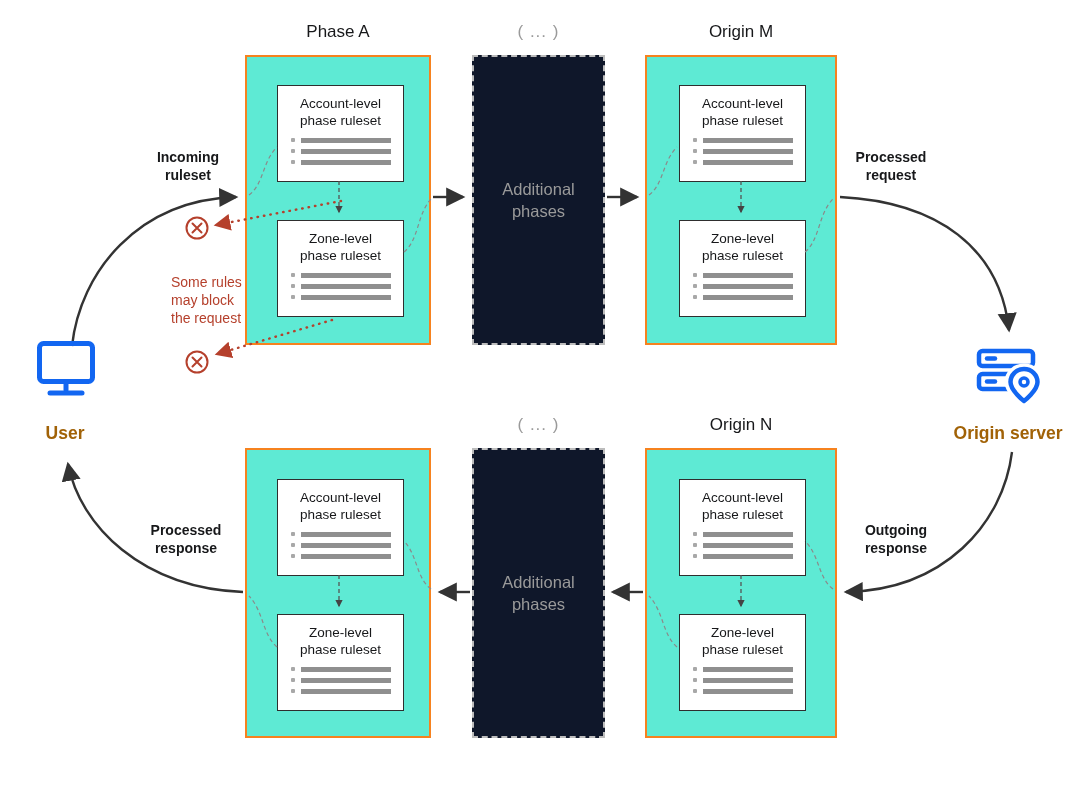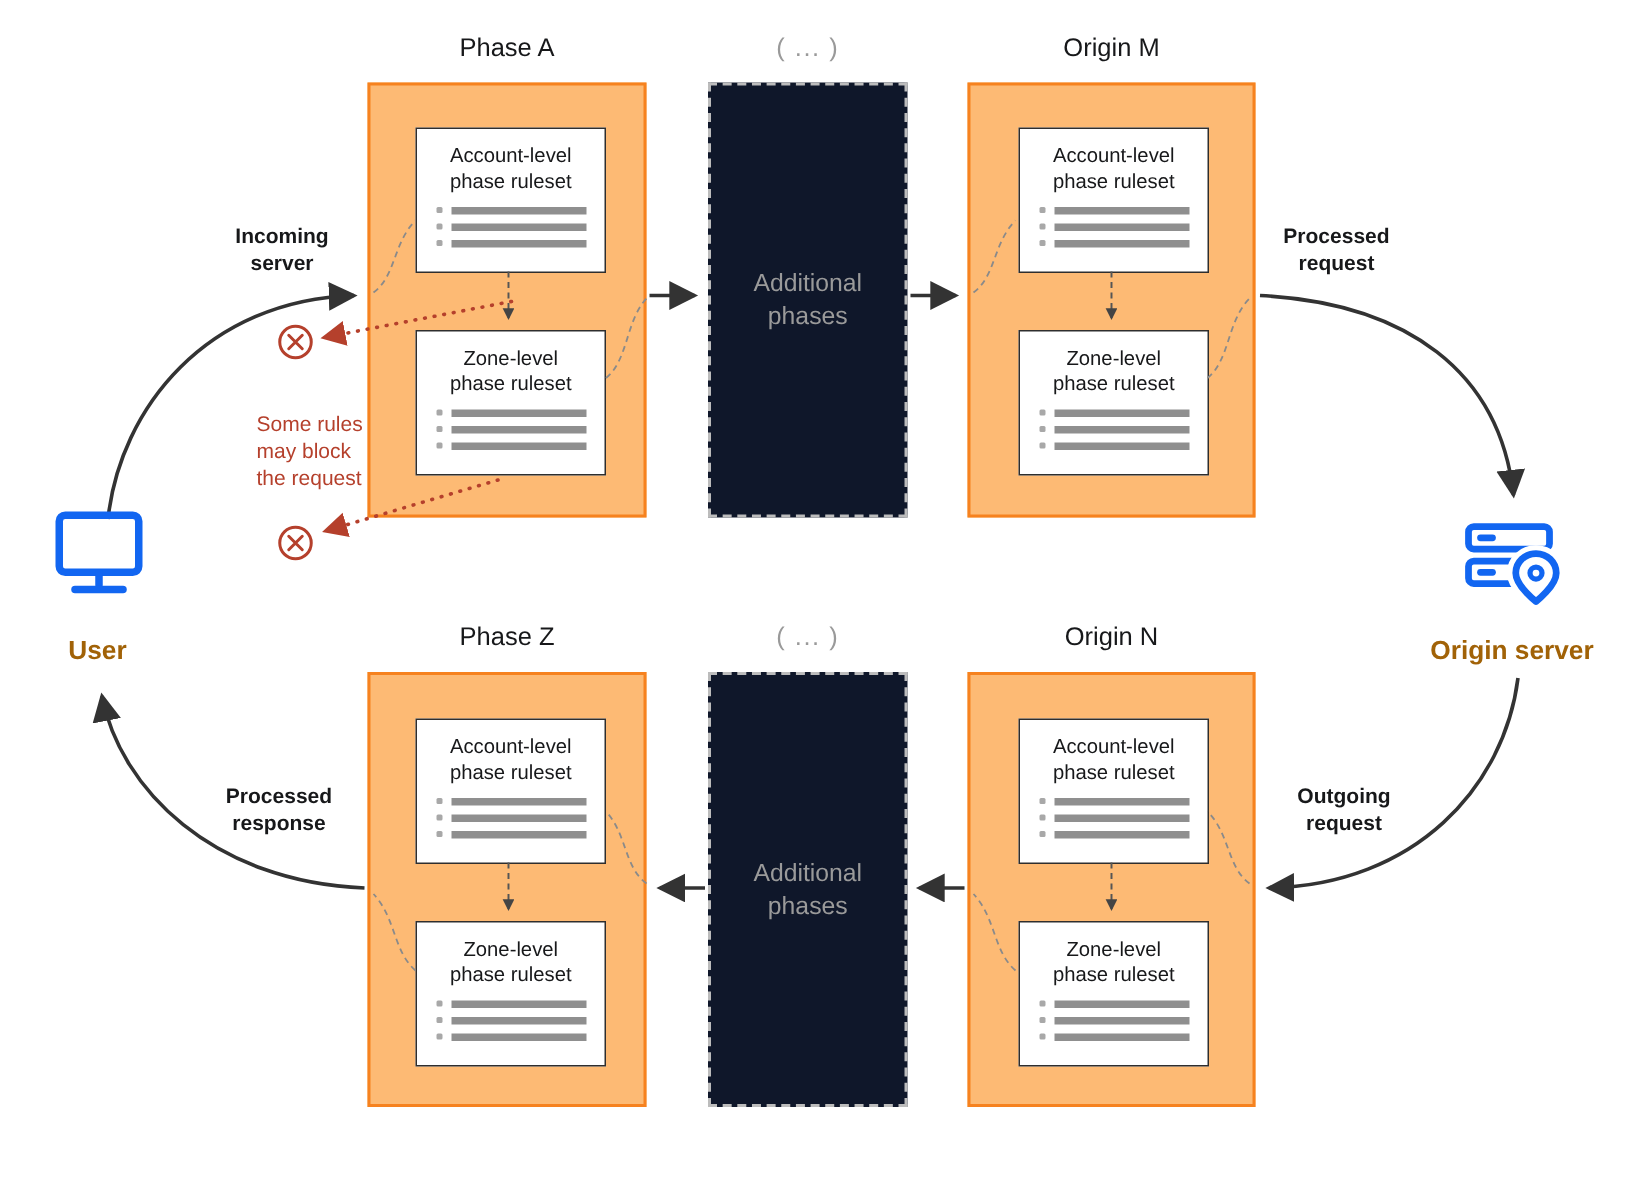--- a/index.html
+++ b/index.html
@@ -3,21 +3,21 @@
 <meta charset="utf-8">
 <style>
   * { box-sizing: border-box; margin: 0; padding: 0; }
   html, body { background: #ffffff; }
   body { font-family: "Liberation Sans", sans-serif; }
   .canvas { position: relative; width: 1092px; height: 792px; background: #fff; overflow: hidden; }
 
   .phase-title { position: absolute; text-align: center; font-weight: normal; font-size: 17px; color: #17181a; }
   .phase-title.muted { color: #9a9a9a; letter-spacing: 1px; }
 
-  .phase-box { position: absolute; border: 2.5px solid #f6821f; background: #fdba74; }
+  .phase-box { position: absolute; border: 2.5px solid #f6821f; background: #5eead4; }
   .dashed-box { position: absolute; border: 2px dashed #bcbcbc; background: #0f172a; display: flex; align-items: center; justify-content: center; }
   .dashed-box .lbl { color: #9a9a9a; font-size: 16.5px; text-align: center; line-height: 1.35; }
 
   .ruleset-box { position: absolute; width: 127px; height: 97px; border: 1.3px solid #2e2e2e; background: #fff; padding-top: 9px; }
   .ruleset-title { text-align: center; font-size: 13.5px; line-height: 1.28; color: #17181a; white-space: pre-line; }
   .ruleset-lines { margin: 8px auto 0; width: 100px; }
   .rl { display: flex; align-items: center; margin-bottom: 6px; }
   .rl .dot { width: 4px; height: 4px; background: #a8a8a8; border-radius: 1px; margin-right: 6px; flex: none; }
   .rl .bar { height: 5px; background: #8f8f8f; flex: 1; }
 
@@ -111,21 +111,20 @@
             <span class="bar"></span>
           </div>
         <div class="rl">
             <span class="dot"></span>
             <span class="bar"></span>
           </div>
       </div>
     </div>
   </div>
 
-  <div class="phase-title" style="left:245px;top:415px;width:186px;">Phase Z</div>
   <div class="phase-title muted" style="left:472px;top:415px;width:133px;">( ... )</div>
   <div class="phase-title" style="left:645px;top:415px;width:192px;">Origin N</div>
 
   <div class="phase-box" style="left:245px;top:448px;width:186px;height:290px;">
     <div class="ruleset-box" style="left:30px;top:29px;">
       <div class="ruleset-title">Account-level
 phase ruleset</div>
       <div class="ruleset-lines">
         <div class="rl">
             <span class="dot"></span>
@@ -198,25 +197,25 @@
           </div>
         <div class="rl">
             <span class="dot"></span>
             <span class="bar"></span>
           </div>
       </div>
     </div>
   </div>
 
   <div class="flow-label" style="left:138px;top:148px;width:100px;">Incoming
-server</div>
+ruleset</div>
   <div class="flow-label" style="left:841px;top:148px;width:100px;">Processed
 request</div>
   <div class="flow-label" style="left:846px;top:521px;width:100px;">Outgoing
-request</div>
+response</div>
   <div class="flow-label" style="left:136px;top:521px;width:100px;">Processed
 response</div>
 
   <div class="warning-text" style="left:142px;top:273px;width:110px;">Some rules
 may block
 the request</div>
 
   <div class="endpoint-label" style="left:25px;top:423px;width:80px;">User</div>
   <div class="endpoint-label" style="left:938px;top:423px;width:140px;">Origin server</div>
 

